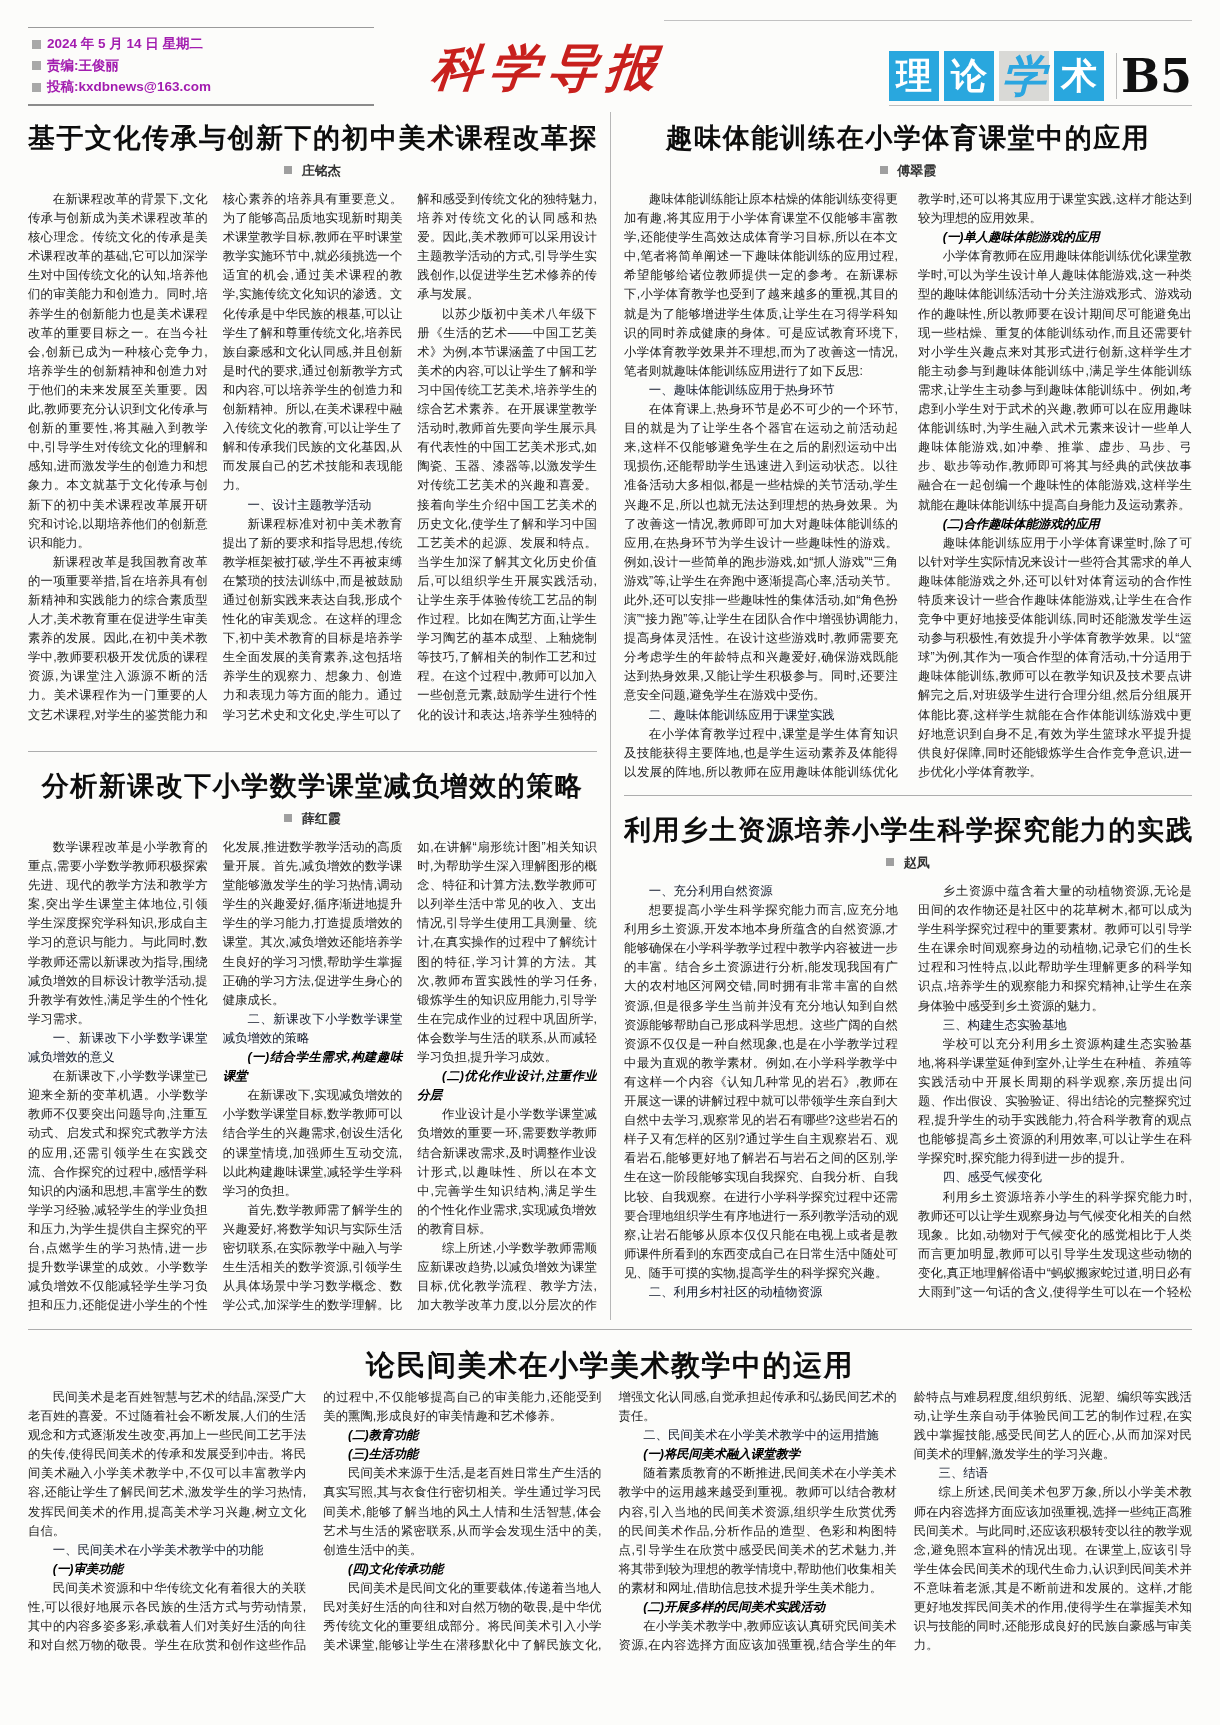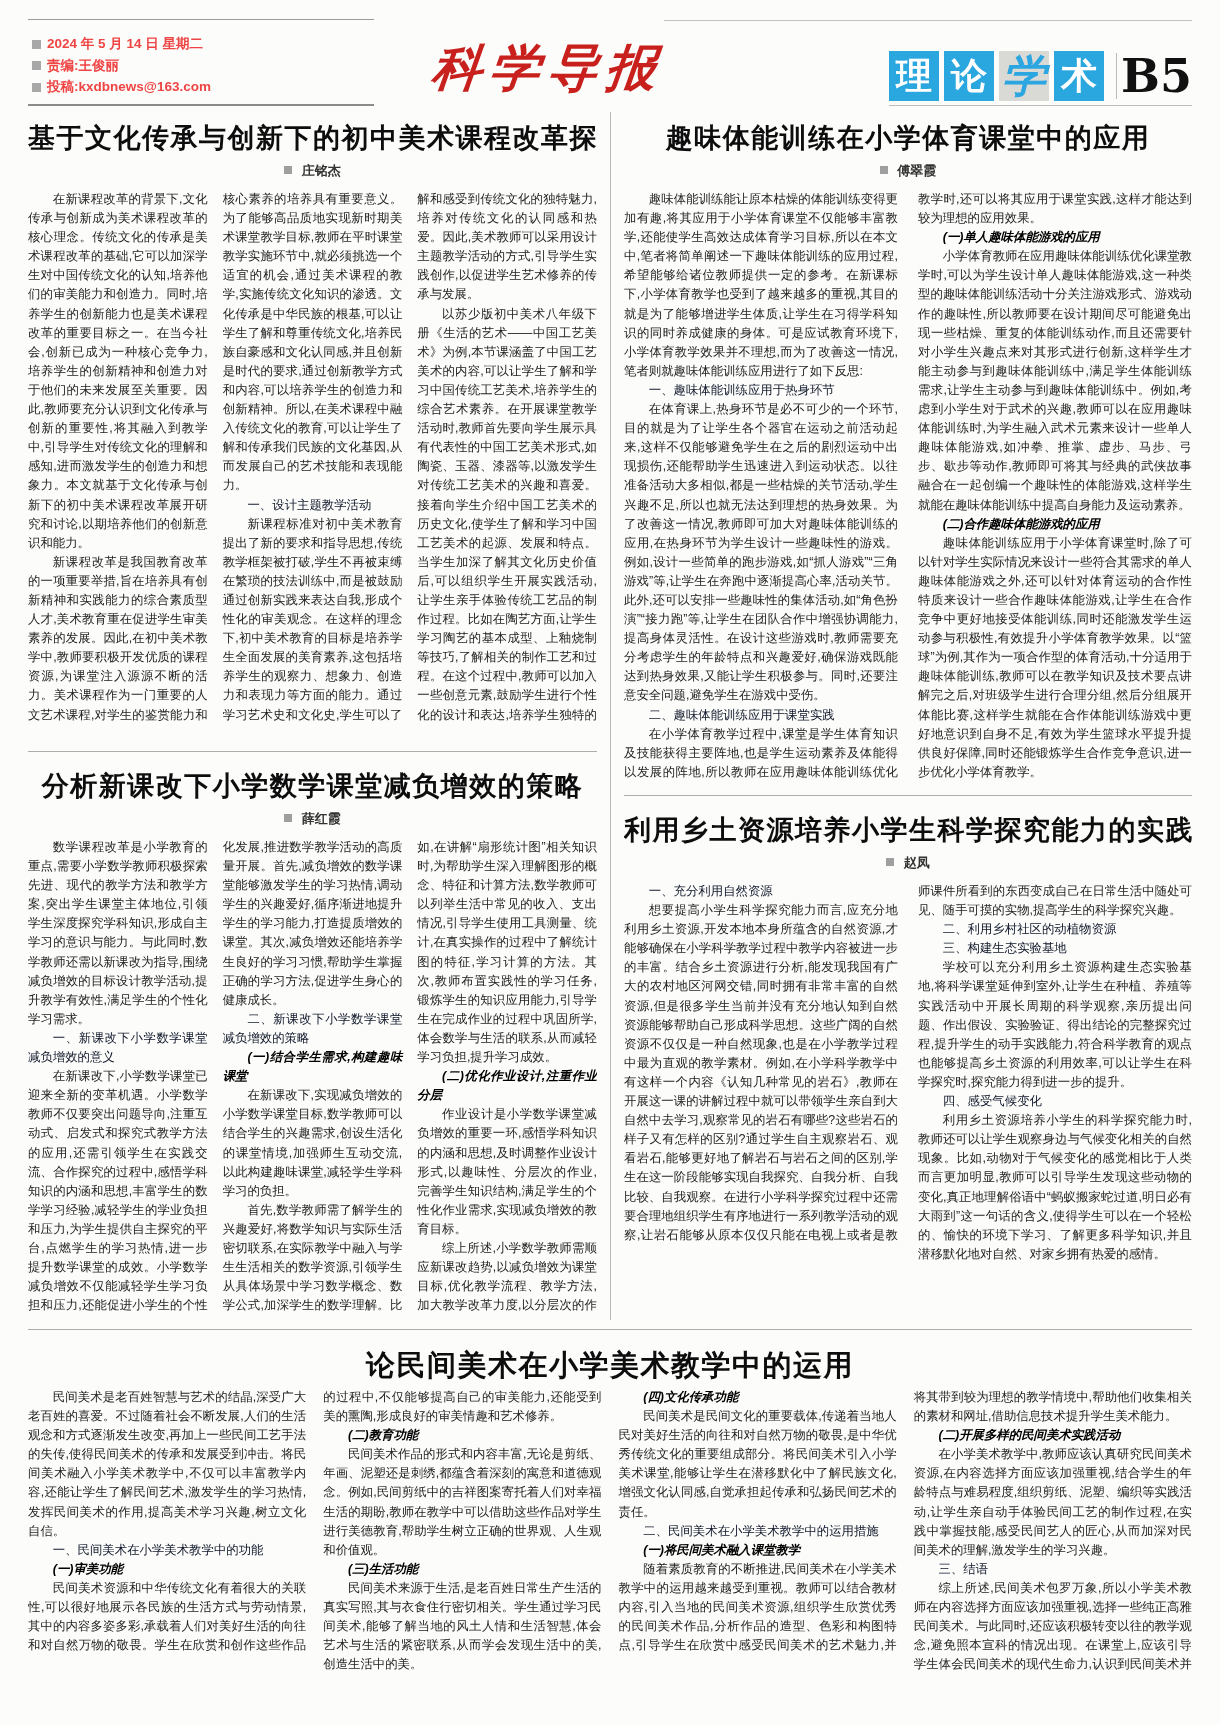--- a/index.html
+++ b/index.html
@@ -7,21 +7,21 @@
   .page {
     width:1220px; height:1725px; margin:0 auto; position:relative;
     background:#fcfcfa; color:#1b1b1b;
     font-family:"Liberation Sans","DejaVu Sans",sans-serif;
     padding:20px 28px 16px; overflow:hidden;
   }
   
   .masthead { display:flex; align-items:flex-end; height:86px; }
   .meta {
     width:346px; border-top:1px solid #9a9a9a; border-bottom:2px solid #8b8b8b;
-    padding:13px 4px 6px; font-size:13.5px; font-weight:bold; color:#ef4444; line-height:1.6;
+    padding:5px 4px 6px; font-size:13.5px; font-weight:bold; color:#a21caf; line-height:1.6;
   }
   .meta-row { display:flex; align-items:center; white-space:nowrap; }
   .sq { display:inline-block; width:9px; height:9px; background:#a8a8a8; margin-right:6px; flex:0 0 auto; }
   .sq.small { width:8px; height:8px; background:#9f9f9f; }
   .paper-logo {
     margin:0 0 4px 58px; color:#c8201d; font-family:"DejaVu Serif","Liberation Serif",serif;
     font-size:50px; font-weight:bold; font-style:italic; letter-spacing:8px;
     transform:skewX(-6deg); white-space:nowrap;
   }
   .head-right { flex:1; display:flex; justify-content:flex-end; align-items:flex-end; border-top:1px solid #c2c2c2; align-self:flex-start; padding-top:8px; height:100%; }
@@ -127,21 +127,21 @@
           </div>
           <div class="a-body cols3" style="height:478px;">
               <p class="b-p">数学课程改革是小学教育的重点,需要小学数学教师积极探索先进、现代的教学方法和教学方案,突出学生课堂主体地位,引领学生深度探究学科知识,形成自主学习的意识与能力。与此同时,数学教师还需以新课改为指导,围绕减负增效的目标设计教学活动,提升教学有效性,满足学生的个性化学习需求。</p>
               <p class="b-h">一、新课改下小学数学课堂减负增效的意义</p>
               <p class="b-p">在新课改下,小学数学课堂已迎来全新的变革机遇。小学数学教师不仅要突出问题导向,注重互动式、启发式和探究式教学方法的应用,还需引领学生在实践交流、合作探究的过程中,感悟学科知识的内涵和思想,丰富学生的数学学习经验,减轻学生的学业负担和压力,为学生提供自主探究的平台,点燃学生的学习热情,进一步提升数学课堂的成效。小学数学减负增效不仅能减轻学生学习负担和压力,还能促进小学生的个性化发展,推进数学教学活动的高质量开展。首先,减负增效的数学课堂能够激发学生的学习热情,调动学生的兴趣爱好,循序渐进地提升学生的学习能力,打造提质增效的课堂。其次,减负增效还能培养学生良好的学习习惯,帮助学生掌握正确的学习方法,促进学生身心的健康成长。</p>
               <p class="b-h">二、新课改下小学数学课堂减负增效的策略</p>
               <p class="b-h2">(一)结合学生需求,构建趣味课堂</p>
               <p class="b-p">在新课改下,实现减负增效的小学数学课堂目标,数学教师可以结合学生的兴趣需求,创设生活化的课堂情境,加强师生互动交流,以此构建趣味课堂,减轻学生学科学习的负担。</p>
               <p class="b-p">首先,数学教师需了解学生的兴趣爱好,将数学知识与实际生活密切联系,在实际教学中融入与学生生活相关的数学资源,引领学生从具体场景中学习数学概念、数学公式,加深学生的数学理解。比如,在讲解“扇形统计图”相关知识时,为帮助学生深入理解图形的概念、特征和计算方法,数学教师可以列举生活中常见的收入、支出情况,引导学生使用工具测量、统计,在真实操作的过程中了解统计图的特征,学习计算的方法。其次,教师布置实践性的学习任务,锻炼学生的知识应用能力,引导学生在完成作业的过程中巩固所学,体会数学与生活的联系,从而减轻学习负担,提升学习成效。</p>
               <p class="b-h2">(二)优化作业设计,注重作业分层</p>
-              <p class="b-p">作业设计是小学数学课堂减负增效的重要一环,感悟学科知识的内涵和思想,及时调整作业设计形式,以趣味性、分层次的作业,完善学生知识结构,满足学生的个性化作业需求,实现减负增效的教育目标。</p>
+              <p class="b-p">作业设计是小学数学课堂减负增效的重要一环,需要数学教师结合新课改需求,及时调整作业设计形式,以趣味性、所以在本文中,完善学生知识结构,满足学生的个性化作业需求,实现减负增效的教育目标。</p>
               <p class="b-p">综上所述,小学数学教师需顺应新课改趋势,以减负增效为课堂目标,优化教学流程、教学方法,加大教学改革力度,以分层次的作业及多元化的教学,增强学生参与数学探究活动的热情,提升学生的数学学习效率,满足学生的多元化数学需求,助力数学教学活动的高质量展开。</p>
             </div>
         </article>
       </div>
 
       <div class="half right">
         <article class="news">
           <h1 class="a-title">趣味体能训练在小学体育课堂中的应用</h1>
           <div class="a-byline">
             <span class="sq small"></span>
@@ -165,41 +165,41 @@
         <article class="news">
           <h1 class="a-title">利用乡土资源培养小学生科学探究能力的实践</h1>
           <div class="a-byline">
             <span class="sq small"></span>
             <span>赵凤</span>
           </div>
           <div class="a-body cols2" style="height:434px;">
               <p class="b-h">一、充分利用自然资源</p>
               <p class="b-p">想要提高小学生科学探究能力而言,应充分地利用乡土资源,开发本地本身所蕴含的自然资源,才能够确保在小学科学教学过程中教学内容被进一步的丰富。结合乡土资源进行分析,能发现我国有广大的农村地区河网交错,同时拥有非常丰富的自然资源,但是很多学生当前并没有充分地认知到自然资源能够帮助自己形成科学思想。这些广阔的自然资源不仅仅是一种自然现象,也是在小学教学过程中最为直观的教学素材。例如,在小学科学教学中有这样一个内容《认知几种常见的岩石》,教师在开展这一课的讲解过程中就可以带领学生亲自到大自然中去学习,观察常见的岩石有哪些?这些岩石的样子又有怎样的区别?通过学生自主观察岩石、观看岩石,能够更好地了解岩石与岩石之间的区别,学生在这一阶段能够实现自我探究、自我分析、自我比较、自我观察。在进行小学科学探究过程中还需要合理地组织学生有序地进行一系列教学活动的观察,让岩石能够从原本仅仅只能在电视上或者是教师课件所看到的东西变成自己在日常生活中随处可见、随手可摸的实物,提高学生的科学探究兴趣。</p>
               <p class="b-h">二、利用乡村社区的动植物资源</p>
+              <p class="b-p">乡土资源中蕴含着大量的动植物资源,无论是田间的农作物还是社区中的花草树木,都可以成为学生科学探究过程中的重要素材。教师可以引导学生在课余时间观察身边的动植物,记录它们的生长过程和习性特点,以此帮助学生理解更多的科学知识点,培养学生的观察能力和探究精神,让学生在亲身体验中感受到乡土资源的魅力。</p>
               <p class="b-h">三、构建生态实验基地</p>
               <p class="b-p">学校可以充分利用乡土资源构建生态实验基地,将科学课堂延伸到室外,让学生在种植、养殖等实践活动中开展长周期的科学观察,亲历提出问题、作出假设、实验验证、得出结论的完整探究过程,提升学生的动手实践能力,符合科学教育的观点也能够提高乡土资源的利用效率,可以让学生在科学探究时,探究能力得到进一步的提升。</p>
               <p class="b-h">四、感受气候变化</p>
               <p class="b-p">利用乡土资源培养小学生的科学探究能力时,教师还可以让学生观察身边与气候变化相关的自然现象。比如,动物对于气候变化的感觉相比于人类而言更加明显,教师可以引导学生发现这些动物的变化,真正地理解俗语中“蚂蚁搬家蛇过道,明日必有大雨到”这一句话的含义,使得学生可以在一个轻松的、愉快的环境下学习、了解更多科学知识,并且潜移默化地对自然、对家乡拥有热爱的感情。</p>
             </div>
         </article>
       </div>
 
     </div>
 
     <div class="hrule"></div>
 
     <article class="news">
       <h1 class="a-title big">论民间美术在小学美术教学中的运用</h1>
       <div class="a-body cols4" style="height:292px;">
           <p class="b-p">民间美术是老百姓智慧与艺术的结晶,深受广大老百姓的喜爱。不过随着社会不断发展,人们的生活观念和方式逐渐发生改变,再加上一些民间工艺手法的失传,使得民间美术的传承和发展受到冲击。将民间美术融入小学美术教学中,不仅可以丰富教学内容,还能让学生了解民间艺术,激发学生的学习热情,发挥民间美术的作用,提高美术学习兴趣,树立文化自信。</p>
           <p class="b-h">一、民间美术在小学美术教学中的功能</p>
           <p class="b-h2">(一)审美功能</p>
           <p class="b-p">民间美术资源和中华传统文化有着很大的关联性,可以很好地展示各民族的生活方式与劳动情景,其中的内容多姿多彩,承载着人们对美好生活的向往和对自然万物的敬畏。学生在欣赏和创作这些作品的过程中,不仅能够提高自己的审美能力,还能受到美的熏陶,形成良好的审美情趣和艺术修养。</p>
           <p class="b-h2">(二)教育功能</p>
-          <p class="b-p">民间美术作品的形式和内容丰富,无论是剪纸、年画、泥塑还是刺绣,都蕴含着深刻的寓意和道德观念。例如,民间剪纸中的吉祥图案寄托着人们对幸福生活的期盼,教师在教学中可以借助这些作品对学生进行美德教育,帮助学生树立正确的世界观、人生观和价值观。</p>
           <p class="b-h2">(三)生活功能</p>
           <p class="b-p">民间美术来源于生活,是老百姓日常生产生活的真实写照,其与衣食住行密切相关。学生通过学习民间美术,能够了解当地的风土人情和生活智慧,体会艺术与生活的紧密联系,从而学会发现生活中的美,创造生活中的美。</p>
           <p class="b-h2">(四)文化传承功能</p>
           <p class="b-p">民间美术是民间文化的重要载体,传递着当地人民对美好生活的向往和对自然万物的敬畏,是中华优秀传统文化的重要组成部分。将民间美术引入小学美术课堂,能够让学生在潜移默化中了解民族文化,增强文化认同感,自觉承担起传承和弘扬民间艺术的责任。</p>
           <p class="b-h">二、民间美术在小学美术教学中的运用措施</p>
           <p class="b-h2">(一)将民间美术融入课堂教学</p>
           <p class="b-p">随着素质教育的不断推进,民间美术在小学美术教学中的运用越来越受到重视。教师可以结合教材内容,引入当地的民间美术资源,组织学生欣赏优秀的民间美术作品,分析作品的造型、色彩和构图特点,引导学生在欣赏中感受民间美术的艺术魅力,并将其带到较为理想的教学情境中,帮助他们收集相关的素材和网址,借助信息技术提升学生美术能力。</p>
           <p class="b-h2">(二)开展多样的民间美术实践活动</p>
           <p class="b-p">在小学美术教学中,教师应该认真研究民间美术资源,在内容选择方面应该加强重视,结合学生的年龄特点与难易程度,组织剪纸、泥塑、编织等实践活动,让学生亲自动手体验民间工艺的制作过程,在实践中掌握技能,感受民间艺人的匠心,从而加深对民间美术的理解,激发学生的学习兴趣。</p>
           <p class="b-h">三、结语</p>

